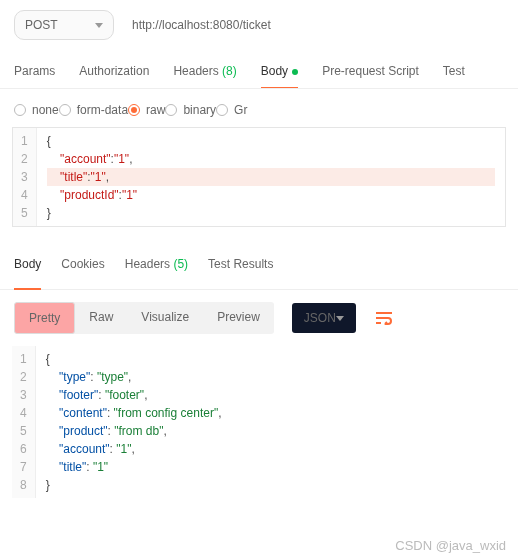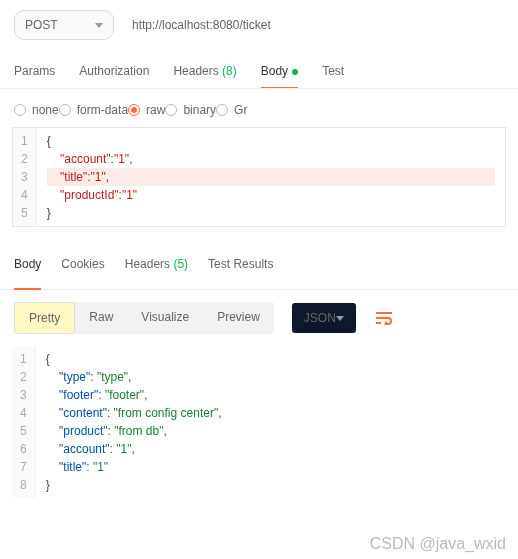--- a/index.html
+++ b/index.html
@@ -25,43 +25,44 @@
 .code{padding:4px 10px;flex:1;white-space:pre}
 .code .ln{height:18px;line-height:18px}
 .b{color:#444}.k{color:#c41a16}.s{color:#1a7f37}.sb{color:#0451a5}
 .hl{background:#fcebe6}
 .res-tabs{display:flex;gap:20px;padding:30px 14px 10px;font-size:12px;color:#666;border-bottom:1px solid #eee}
 .res-tab{padding-bottom:8px;cursor:pointer}
 .res-tab.active{color:#333;border-bottom:2px solid #ff6c37;margin-bottom:-11px}
 .res-tools{display:flex;align-items:center;gap:0;padding:12px 14px;font-size:12px;color:#666}
 .seg{display:flex;background:#f2f2f2;border-radius:3px;overflow:hidden}
 .seg span{padding:8px 14px;cursor:pointer}
-.seg span.on{background:#fef9c3;border:1px solid #ddd;border-radius:3px}
+.seg span.on{background:#fca5a5;border:1px solid #ddd;border-radius:3px}
 .json-sel{margin-left:18px;background:#0f172a;padding:8px 12px;border-radius:3px;display:flex;align-items:center;gap:0}
 .wrap-icon{margin-left:14px;width:28px;height:28px;display:flex;align-items:center;justify-content:center}
 .wrap-icon svg{stroke:#ff6c37}
 .editor2{margin:0 12px;display:flex;font-family:Consolas,Monaco,monospace;font-size:12px}
-.wm{position:fixed;bottom:6px;right:12px;color:#bbb;font-size:16px}
+.wm{position:fixed;bottom:6px;right:12px;color:#bbb;font-size:13px}
 </style>
 </head>
 <body>
 
 <div class="top-row">
   <div class="method">
     <span>POST</span>
     <span class="chevron"></span>
   </div>
   <input class="url" value="http://localhost:8080/ticket" style="">
 </div>
 
 <div class="tabs">
   <div class="tab">Params</div>
   <div class="tab">Authorization</div>
   <div class="tab"><span>Headers</span> <span class="cnt">(8)</span></div>
   <div class="tab active"><span>Body</span><span class="dot-green"></span></div>
+  <div class="tab">Pre-request Script</div>
   <div class="tab">Test</div>
 </div>
 
 <div class="radio-row">
   <div class="radio">
       <span class="rdot"></span>
       <span>none</span>
     </div>
   <div class="radio">
       <span class="rdot"></span>

